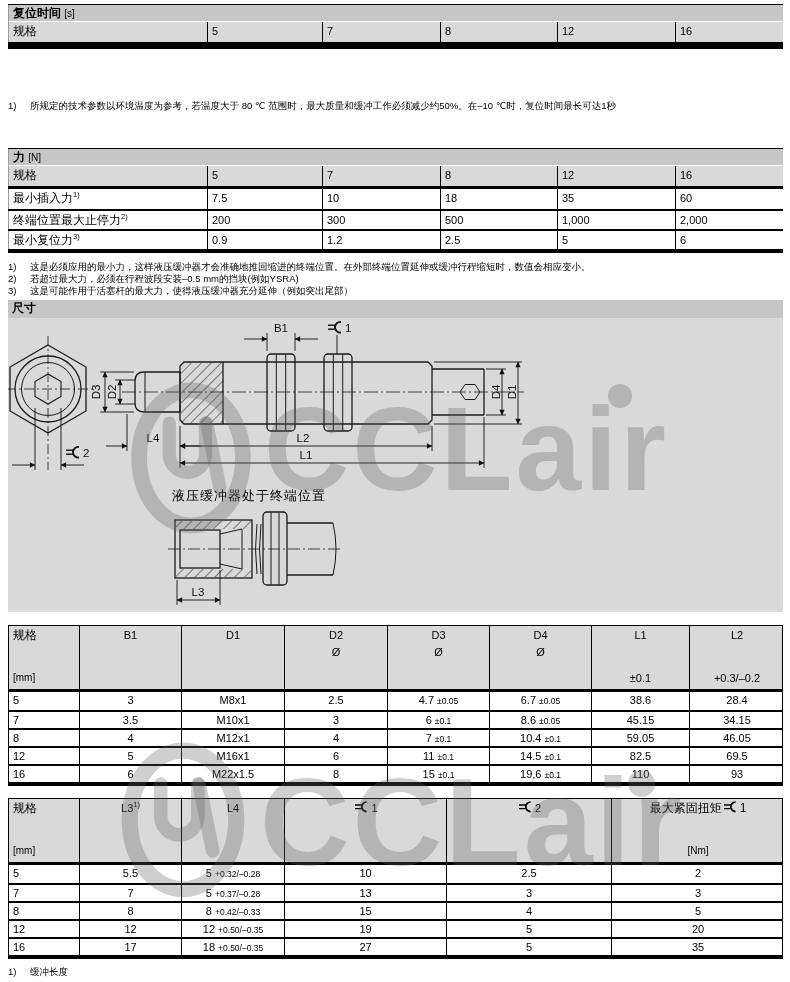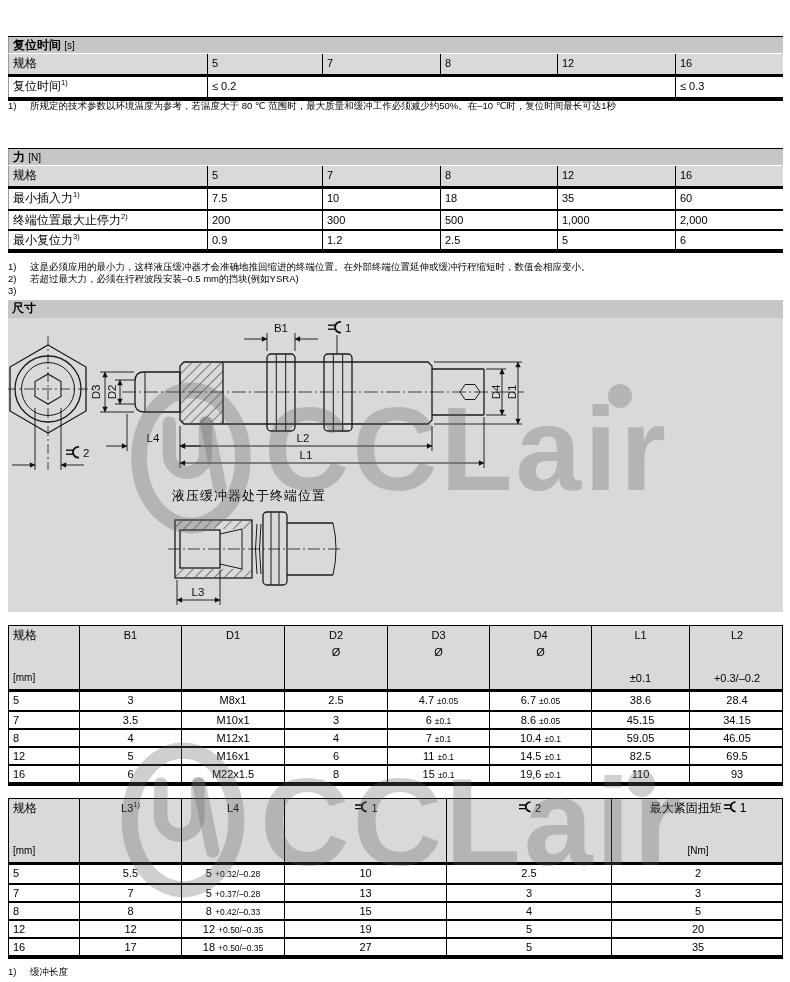--- a/index.html
+++ b/index.html
@@ -59,39 +59,34 @@
   .af-ico { vertical-align:-1px; margin:0 1px 0 2px; }
   .unit-s { font-size:10px; }
   
   .wm { position:absolute; color:rgba(95,95,95,0.30); pointer-events:none; z-index:6; }
   .wm-text { position:absolute; font-size:118px; font-weight:bold; line-height:1; letter-spacing:3px; }
   .wm-dot { position:absolute; border-radius:50%; background:currentColor; }
 </style>
 </head>
 <body>
 
-<div class="spec-table" style="top:36px">
+<div class="spec-table" style="top:4px">
   <div class="title-bar">
     <span>复位时间</span>
     <span class="unit">[s]</span>
   </div>
   <div class="size-row grid6">
     <div class="cjk">规格</div>
     <div>5</div>
     <div>7</div>
     <div>8</div>
     <div>12</div>
     <div>16</div>
   </div>
   <div class="hsep"></div>
-  <div class="body-row grid3">
-    <div class="cjk"><span>复位时间</span><sup>1)</sup></div>
-    <div>≤ 0.2</div>
-    <div>≤ 0.3</div>
-  </div>
   <div class="hbot"></div>
 </div>
 
 <div class="footnote" style="top:100px; width:775px">
   <div class="fn-line">
     <span class="mk">1)</span>
     <span>所规定的技术参数以环境温度为参考，若温度大于 80 ℃ 范围时，最大质量和缓冲工作必须减少约50%。在–10 ℃时，复位时间最长可达1秒</span>
   </div>
 </div>
 
@@ -140,20 +135,21 @@
   <div class="fn-line">
     <span class="mk">1)</span>
     <span>这是必须应用的最小力，这样液压缓冲器才会准确地推回缩进的终端位置。在外部终端位置延伸或缓冲行程缩短时，数值会相应变小。</span>
   </div>
   <div class="fn-line">
     <span class="mk">2)</span>
     <span>若超过最大力，必须在行程波段安装–0.5 mm的挡块(例如YSRA)</span>
   </div>
   <div class="fn-line">
     <span class="mk">3)</span>
+    <span>这是可能作用于活塞杆的最大力，使得液压缓冲器充分延伸（例如突出尾部）</span>
   </div>
 </div>
 
 <div class="section-bar" style="top:300px">尺寸</div>
 
 <div class="draw-panel">
   <svg width="775" height="294" viewBox="0 0 775 294">
     <defs>
       <pattern id="hatch" width="7" height="7" patternTransform="rotate(45)" patternUnits="userSpaceOnUse">
         <line x1="0" y1="0" x2="0" y2="7" stroke="#1a1a1a" stroke-width="1"></line>

